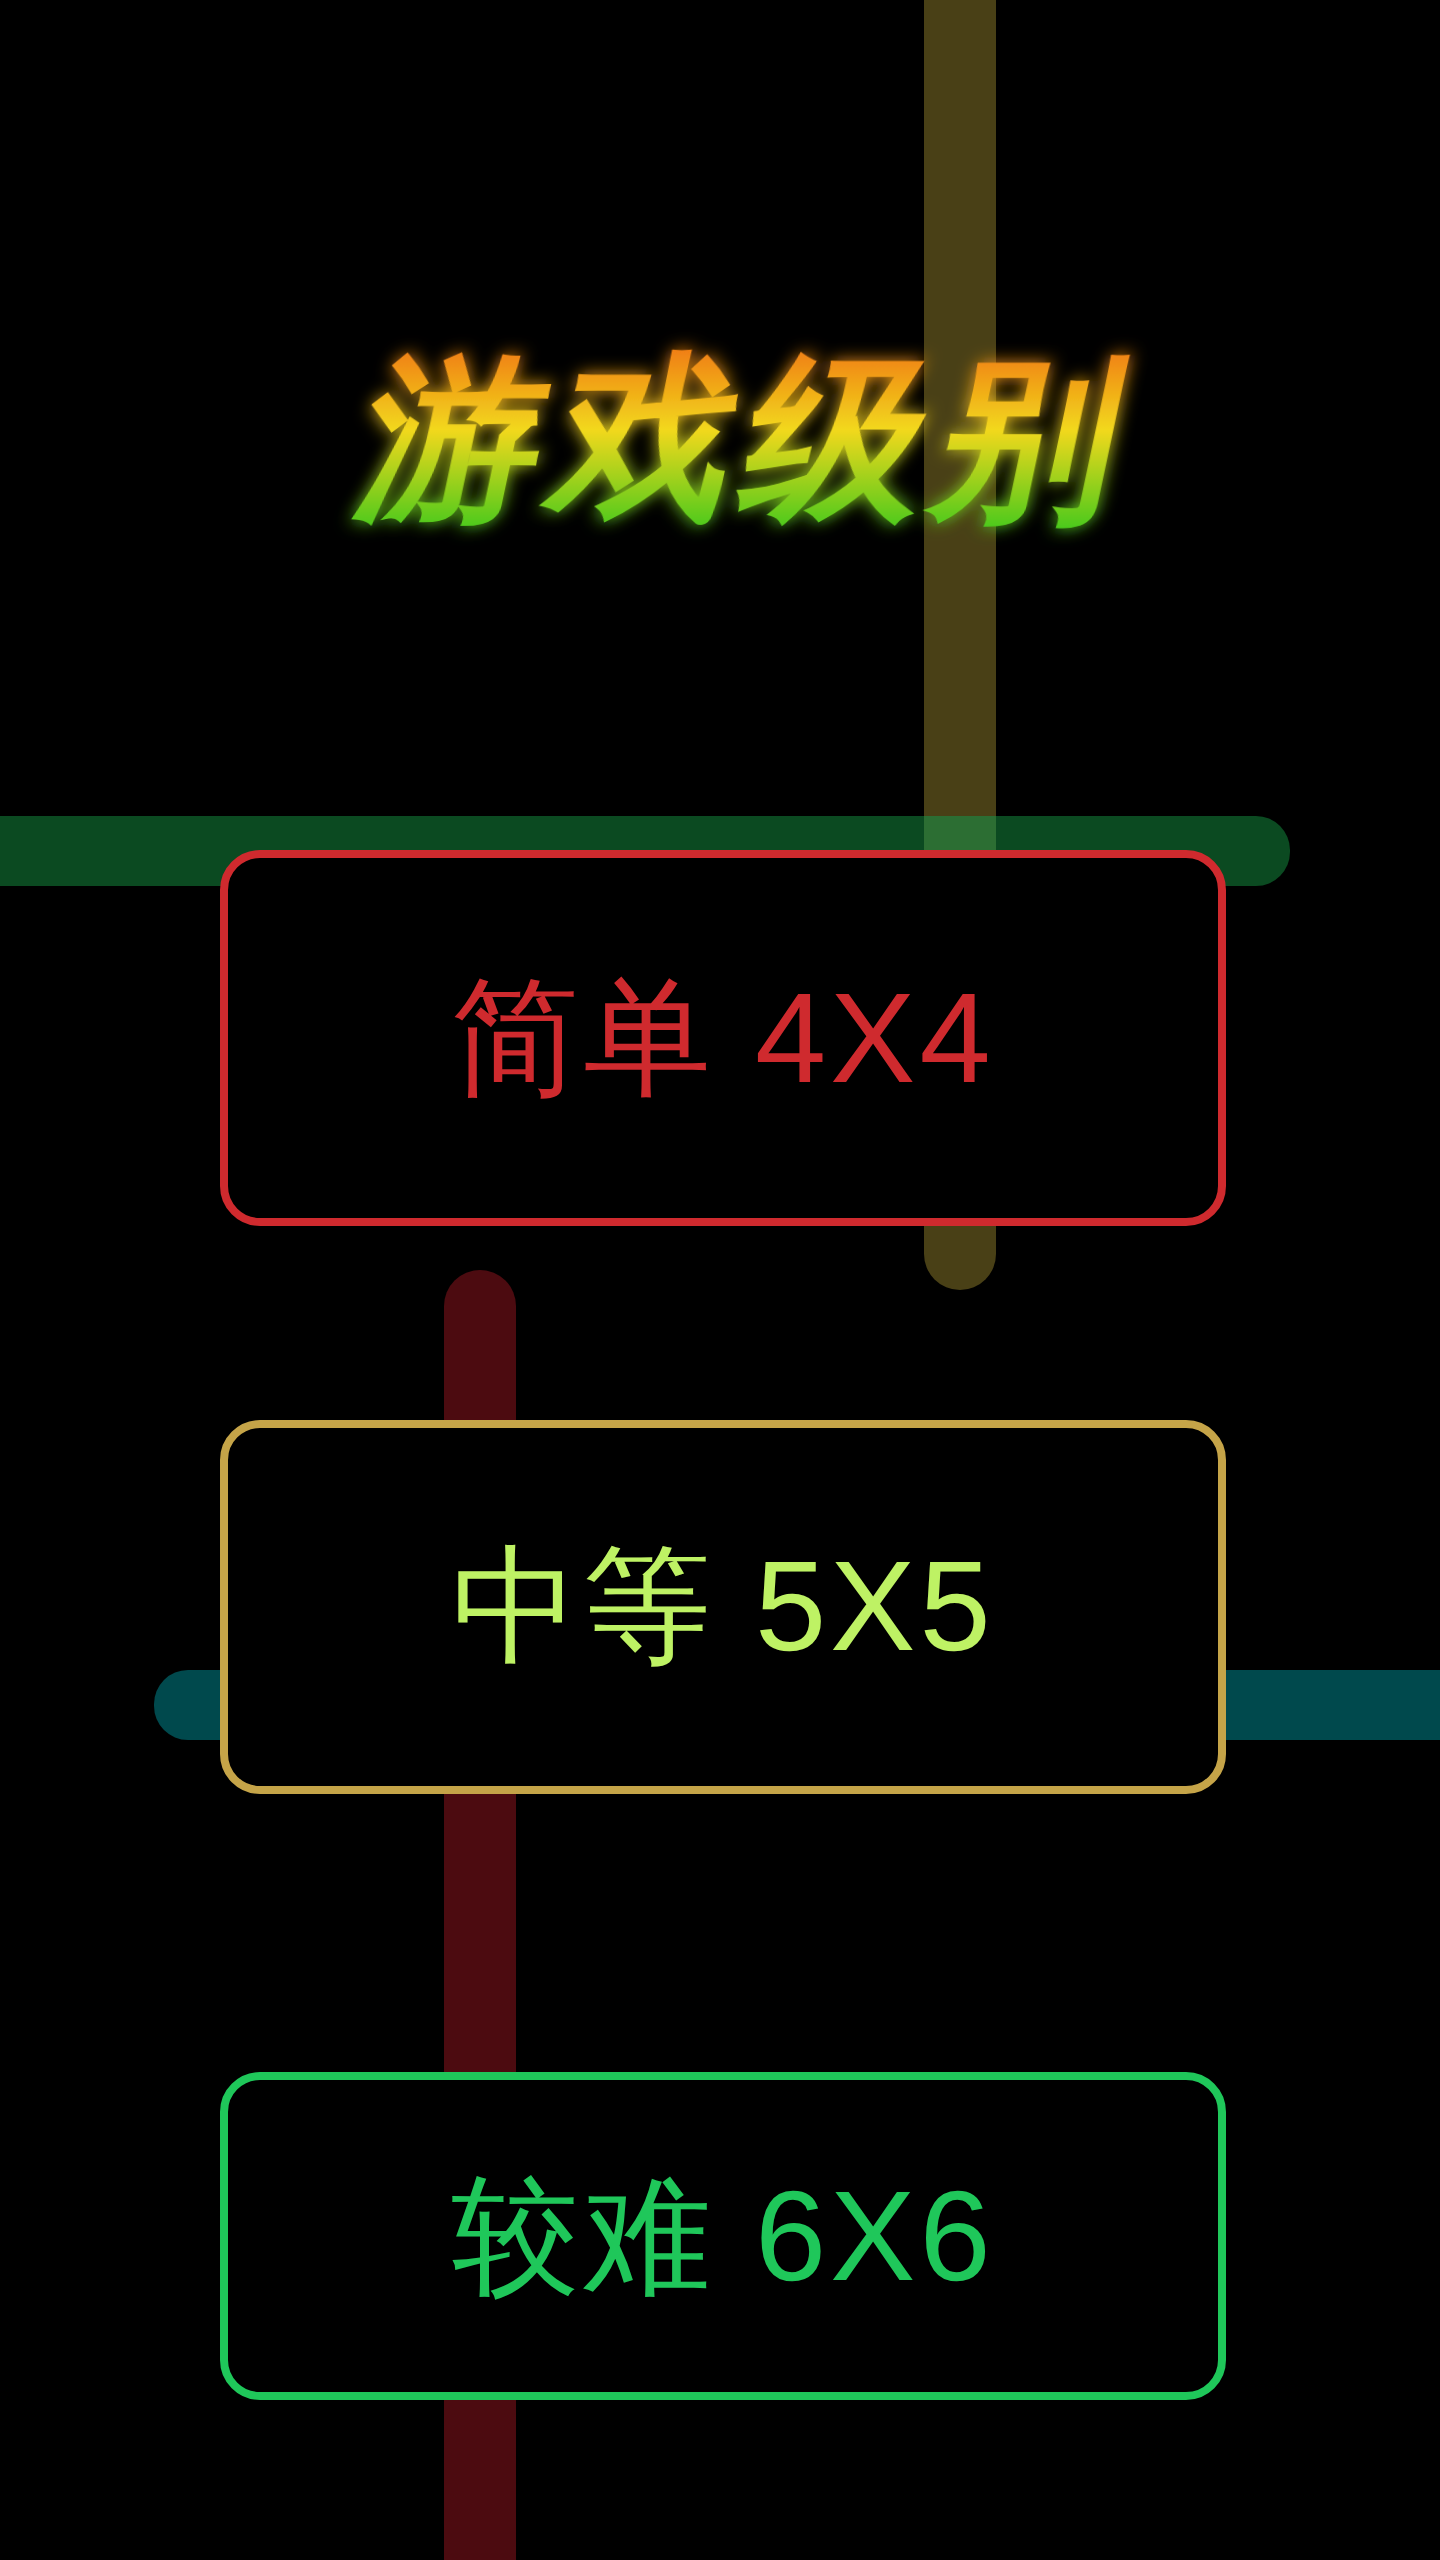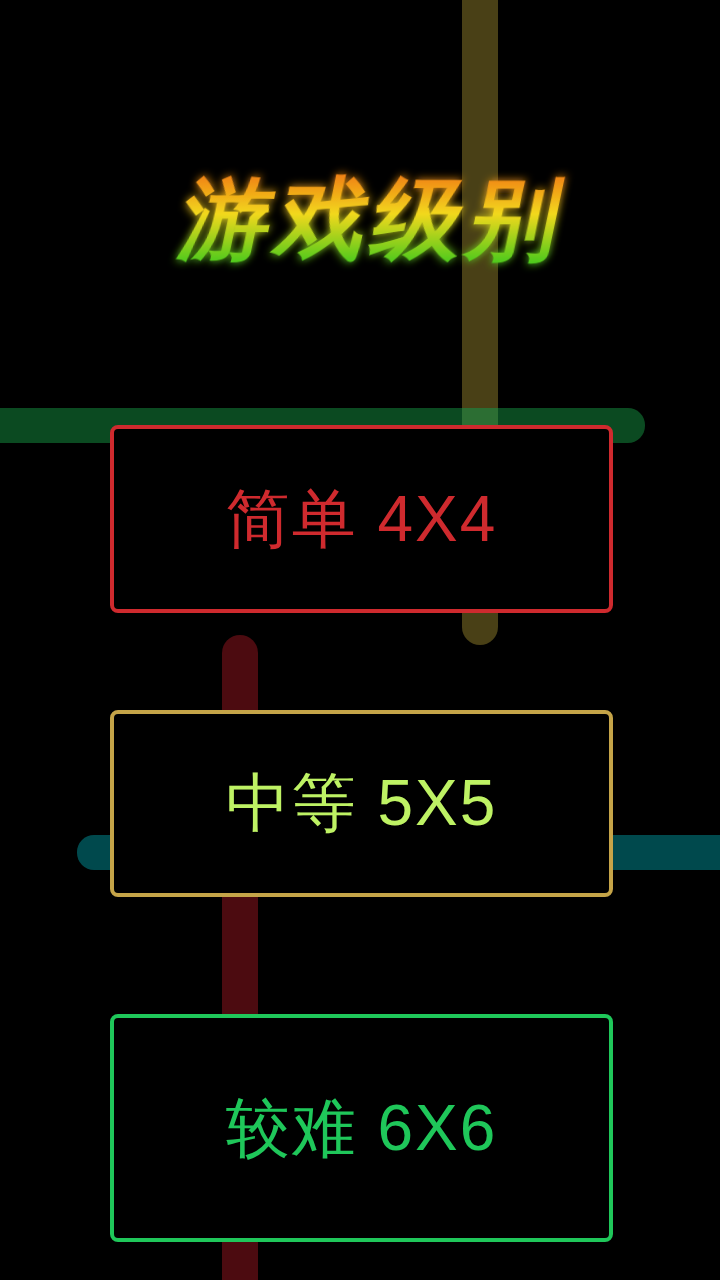--- a/index.html
+++ b/index.html
@@ -41,32 +41,32 @@
     position: absolute;
     left: 0; top: 148px;
   }
   .level-btn {
     position: absolute;
     left: 110px;
     width: 503px;
     box-sizing: border-box;
     background: #000000;
     border: 4px solid;
-    border-radius: 8px;
+    border-radius: 20px;
     display: flex;
     align-items: center;
     justify-content: center;
     font-size: 64px;
     letter-spacing: 2px;
     cursor: pointer;
     user-select: none;
   }
   .btn-easy   { top: 425px; height: 188px; color: #cf2a2e; border-color: #cf2a2e; }
   .btn-medium { top: 710px; height: 187px; color: #bef264; border-color: #c5a448; }
-  .btn-hard   { top: 1014px; height: 228px; color: #1fc75a; border-color: #1fc75a; }
+  .btn-hard   { top: 1036px; height: 164px; color: #1fc75a; border-color: #1fc75a; }
 </style>
 </head>
 <body>
 
 <div class="screen">
 
   <div class="pipe pipe-olive"></div>
   <div class="pipe pipe-green"></div>
   <div class="pipe pipe-cross"></div>
   <div class="pipe pipe-maroon"></div>

